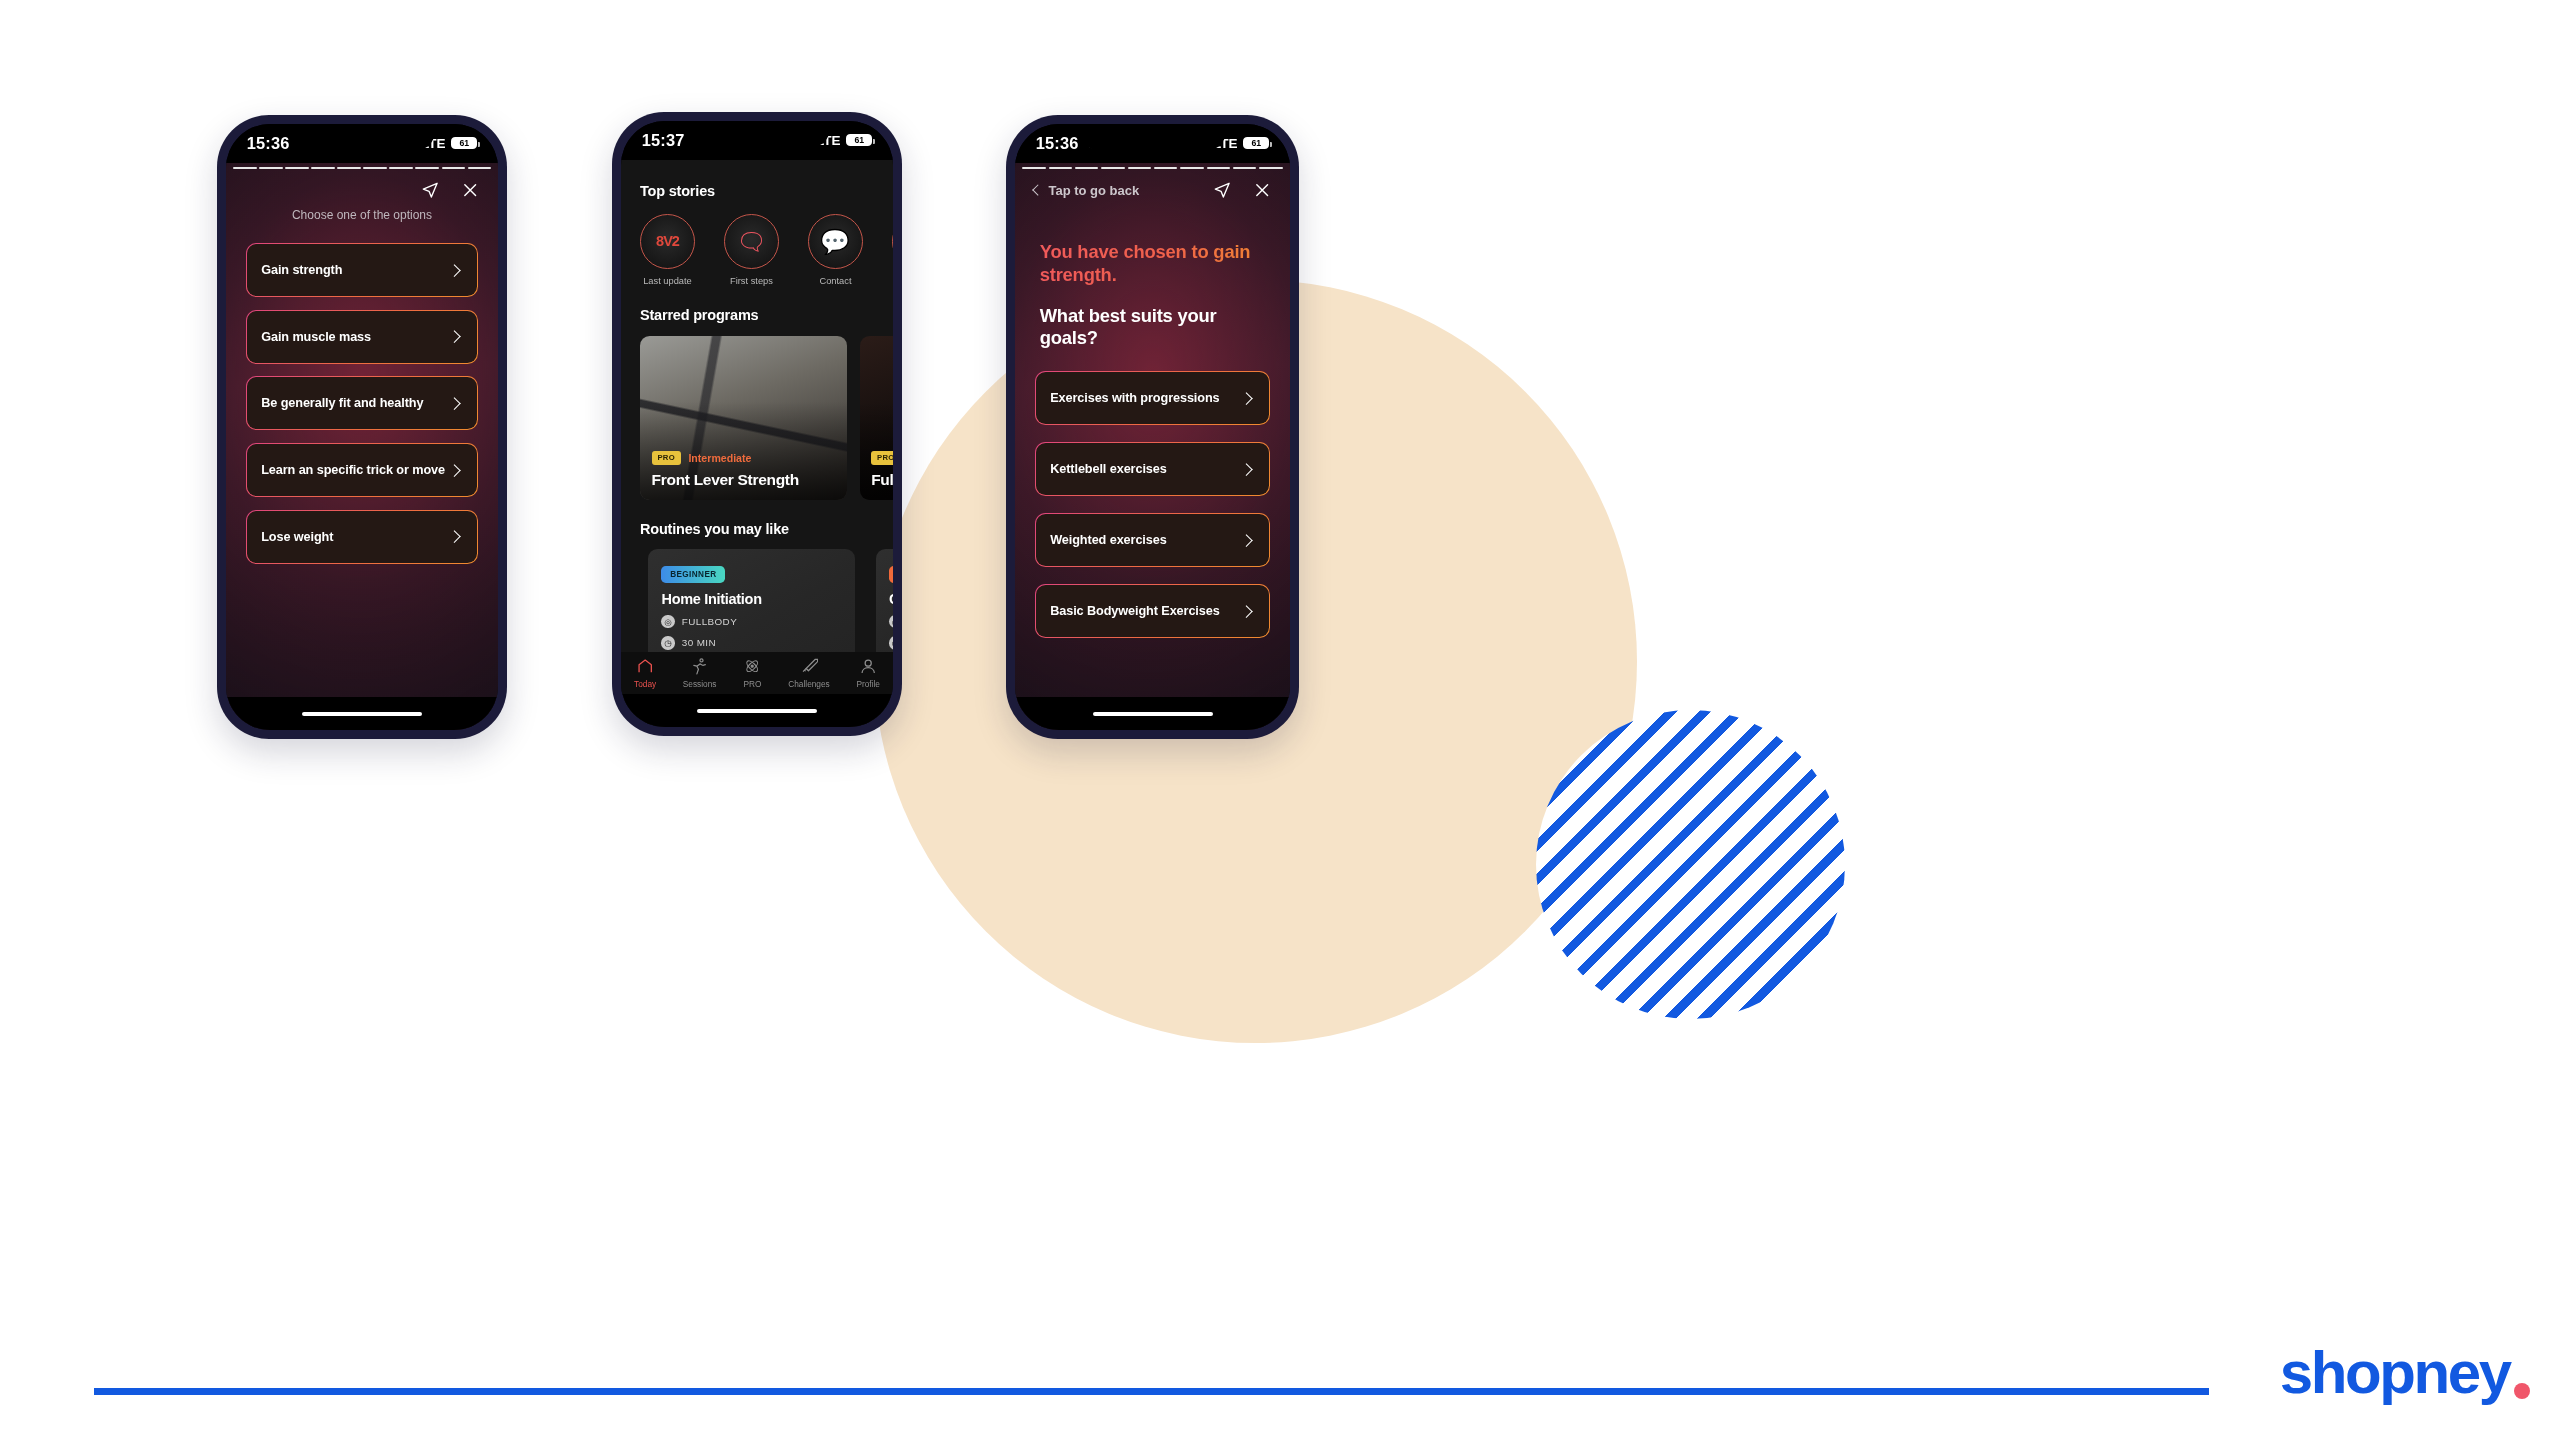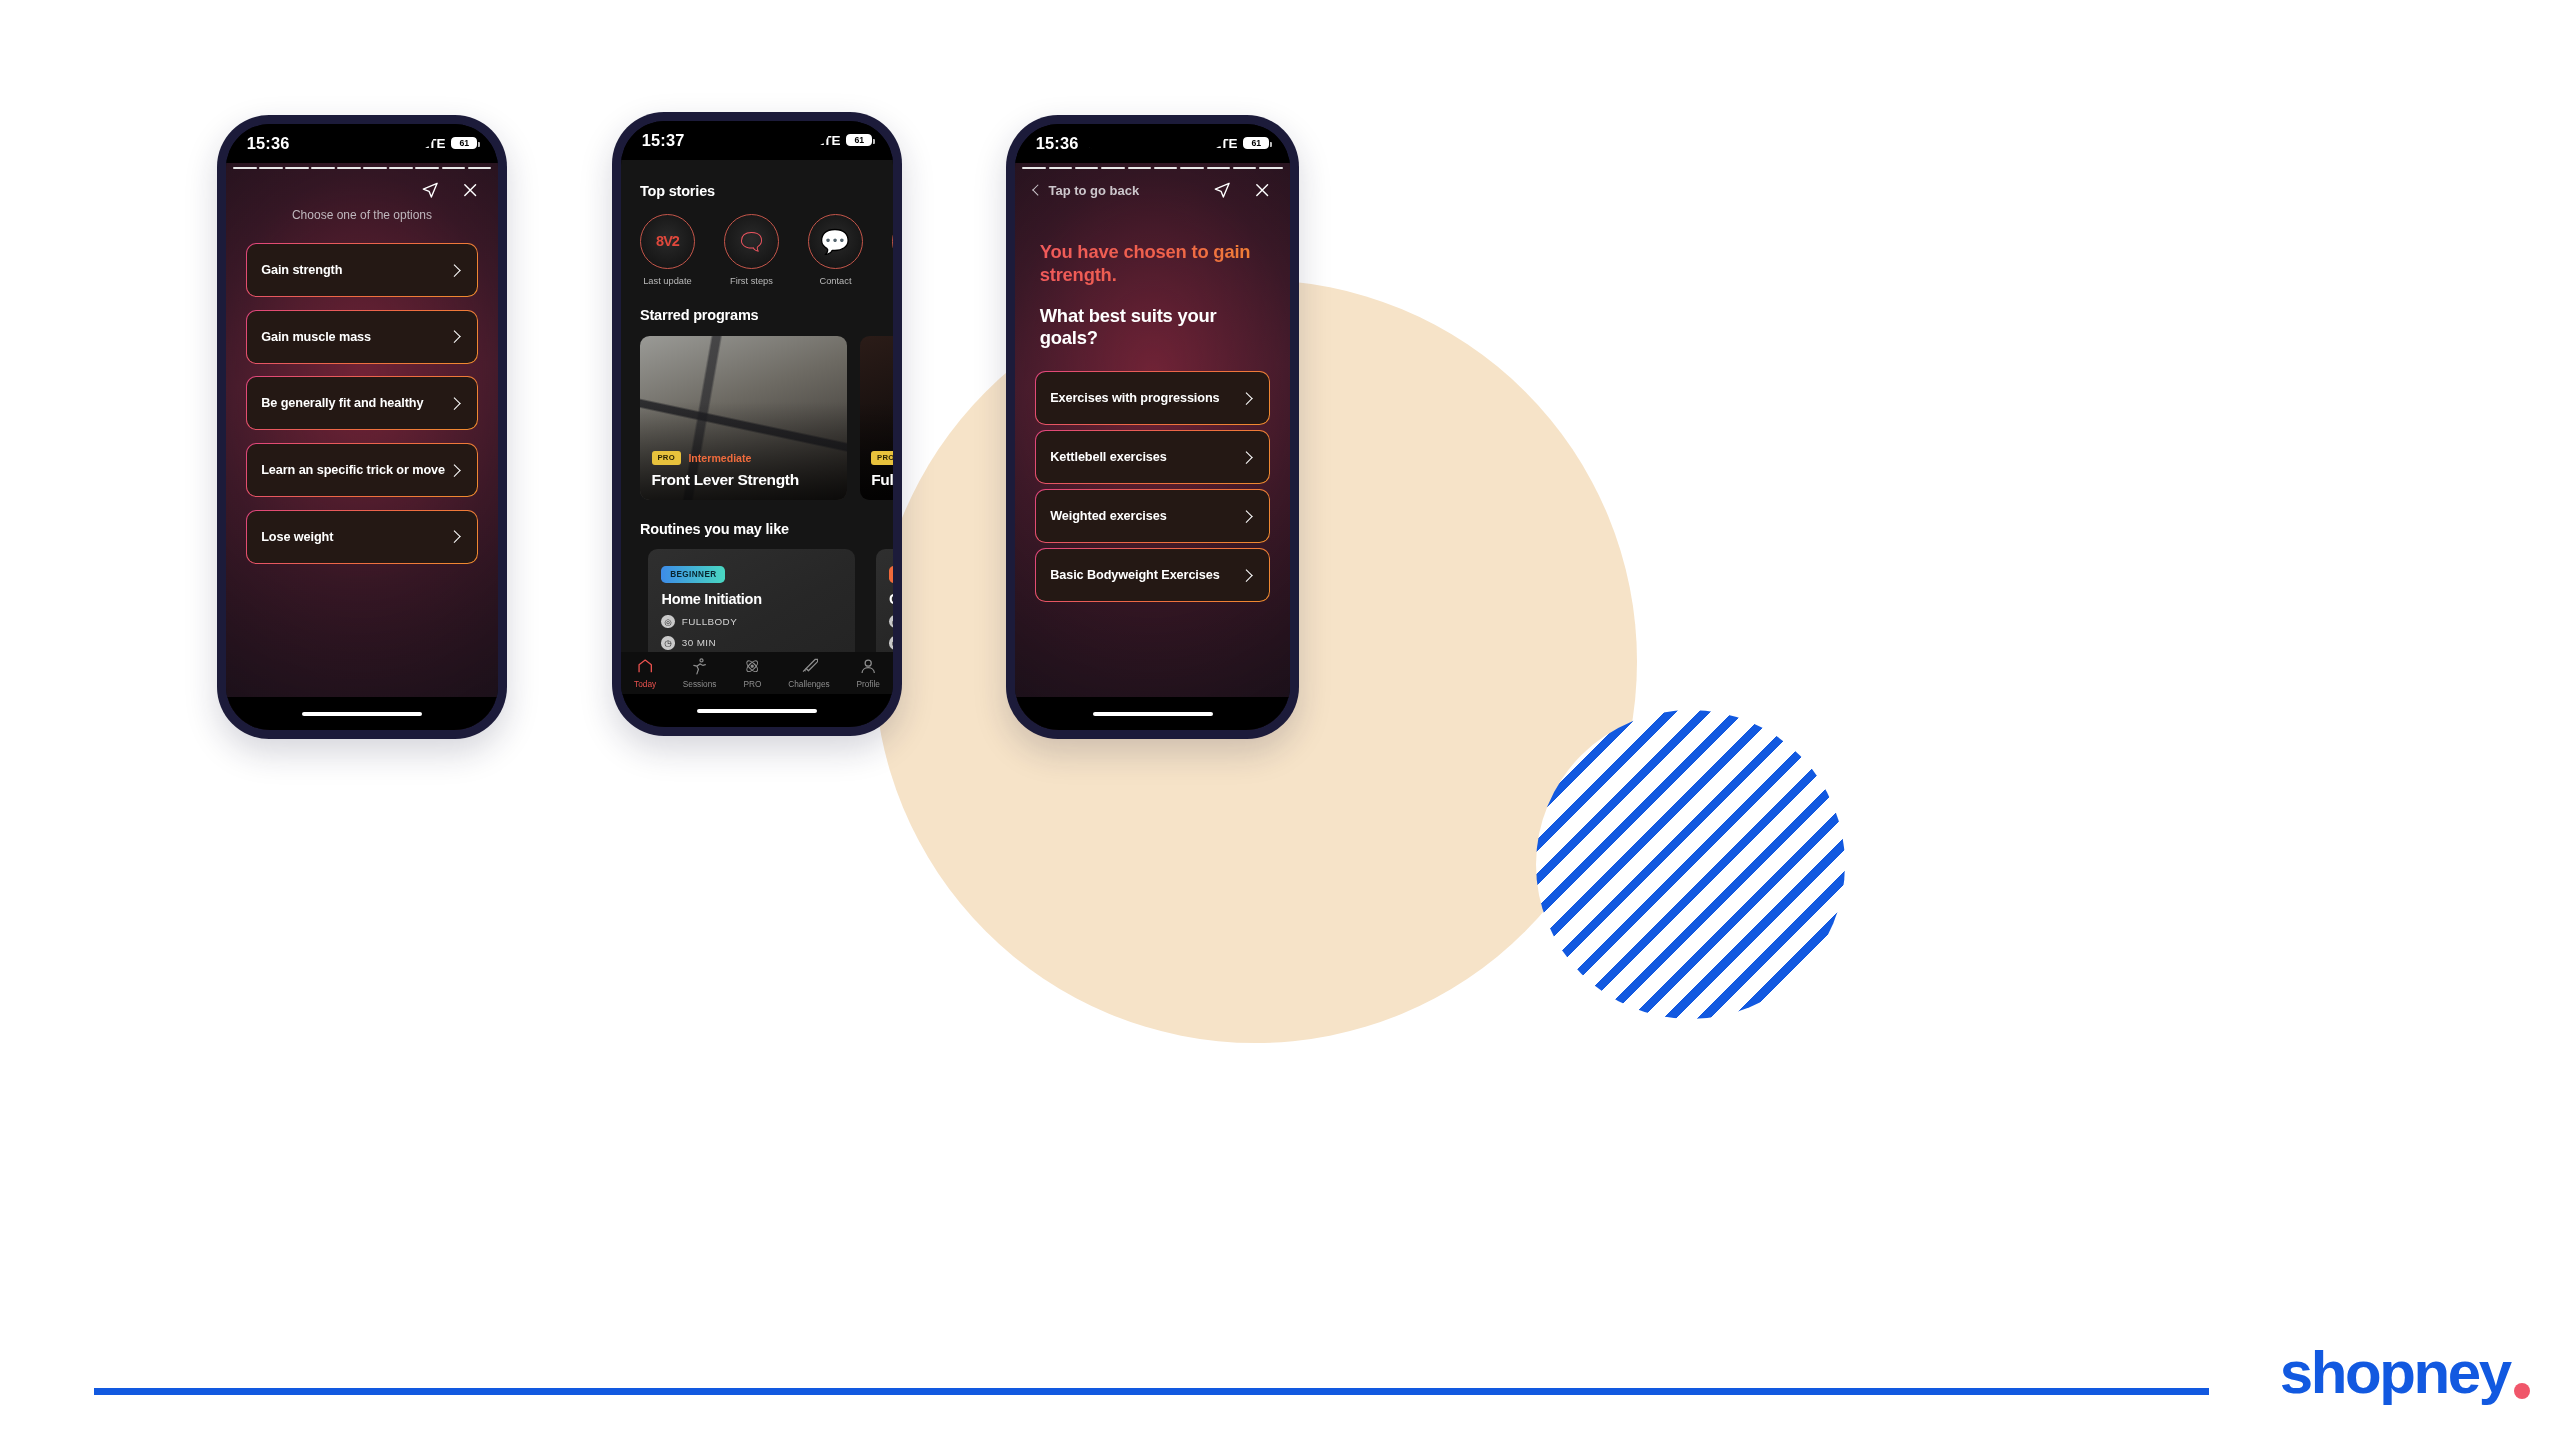--- a/index.html
+++ b/index.html
@@ -133,21 +133,21 @@
     font-size:18.4px; font-weight:700; line-height:1.2; letter-spacing:-0.2px;
     background:linear-gradient(90deg,#ef5a5a 0%,#f0614b 55%,#f08432 100%);
     -webkit-background-clip:text; background-clip:text; color:transparent;
   }
   .goal-line {
     font-size:18.4px; font-weight:700; line-height:1.2; color:#ffffff;
     margin-top:19.3px; letter-spacing:-0.2px;
   }
 
   .options { padding:21px 20px 0 20px; display:flex; flex-direction:column; gap:12.6px; }
-  .options.screen3 { padding-top:22px; gap:5px; }
+  .options.screen3 { padding-top:22px; gap:17px; }
   .option {
     position:relative; height:54px; border-radius:10.6px;
     background:#241814;
     display:flex; align-items:center; justify-content:space-between;
     padding:0 14.5px;
     border:1.4px solid transparent;
     background-image:
       linear-gradient(#241814,#241814),
       linear-gradient(135deg,#e0457e 0%,#ef6a42 55%,#f08d2e 100%);
     background-origin:border-box;

